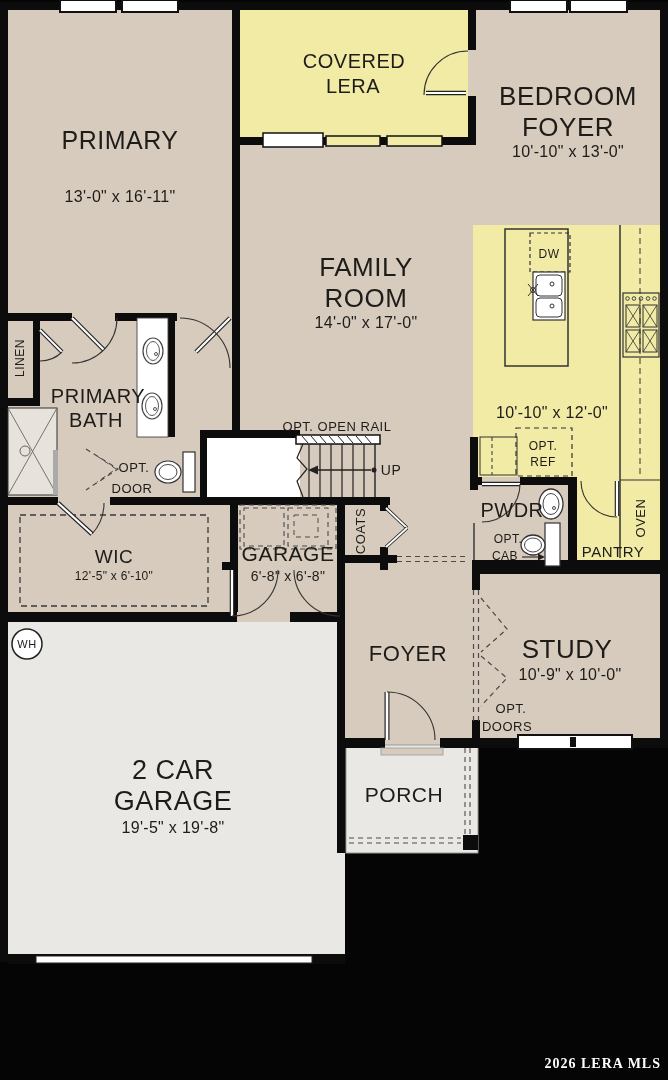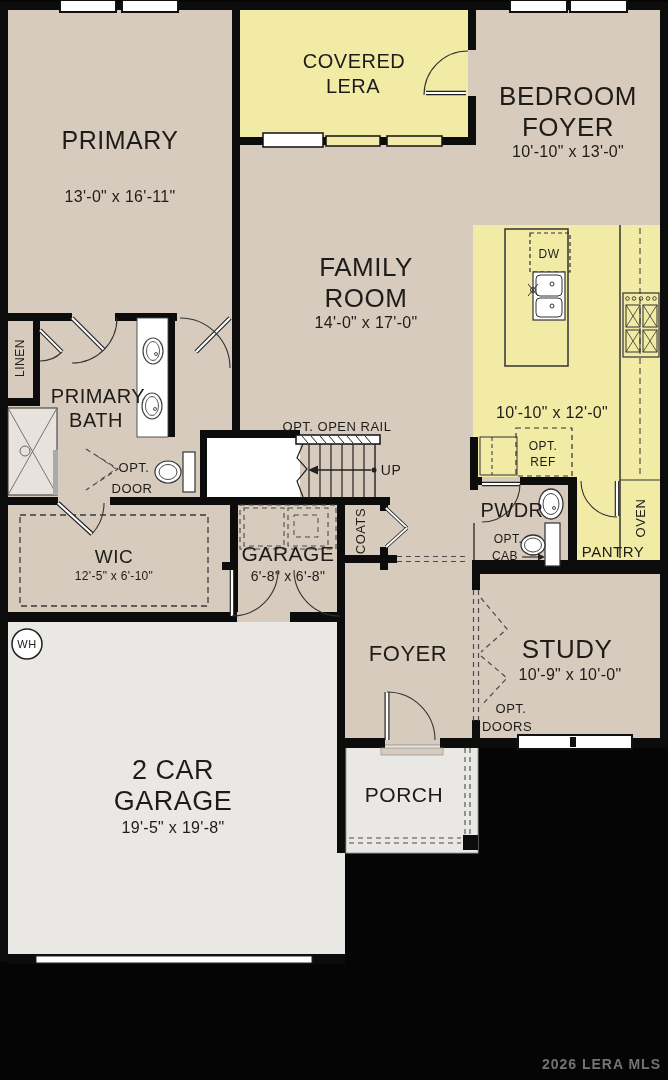--- a/index.html
+++ b/index.html
@@ -7,22 +7,22 @@
         font-family:"Liberation Sans",sans-serif;}
   svg{position:absolute;left:0;top:0;}
   .lbl{position:absolute;transform:translate(-50%,-50%);color:#1e1c19;white-space:nowrap;
        letter-spacing:.5px;text-align:center;line-height:1;}
   .vert{transform:translate(-50%,-50%) rotate(-90deg);}
   .s11{font-size:11px}.s12{font-size:12px}.s13{font-size:13px}.s14{font-size:14px}
   .s15{font-size:15px}.s16{font-size:16px}.s19{font-size:19px}.s20{font-size:20px}
   .s21{font-size:21px}.s22{font-size:22px}.s25{font-size:25px}.s26{font-size:26px}
   .s27{font-size:27px}
   .dims{letter-spacing:.3px;}
-  #watermark{position:absolute;right:7px;top:1057px;color:#737373;font-weight:bold;
-             font-size:14px;letter-spacing:1px;transform:none;}
+  #watermark{position:absolute;right:7px;top:1057px;color:#ffffff;font-weight:bold;
+             font-size:14px;letter-spacing:1px;transform:none;font-family:Liberation Serif, serif;}
 </style>
 </head>
 <body>
 
 <div id="plan">
 
 <svg width="668" height="1080" viewBox="0 0 668 1080">
 
   <g>
     <rect x="8" y="10" width="652" height="738" fill="#d7cbbd"></rect>

